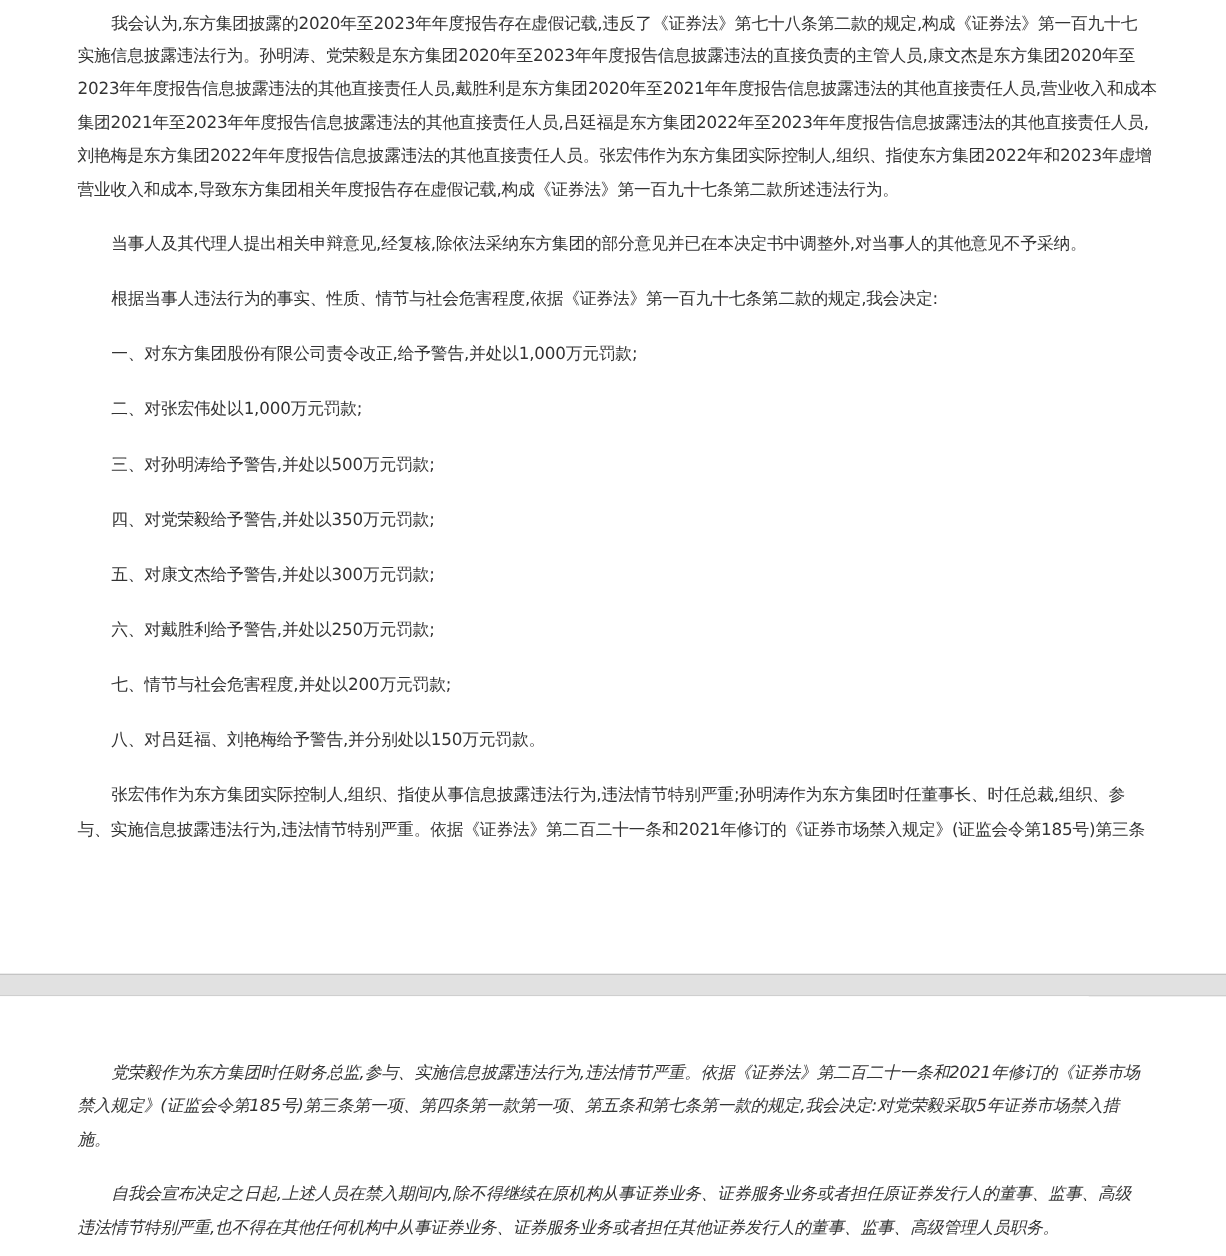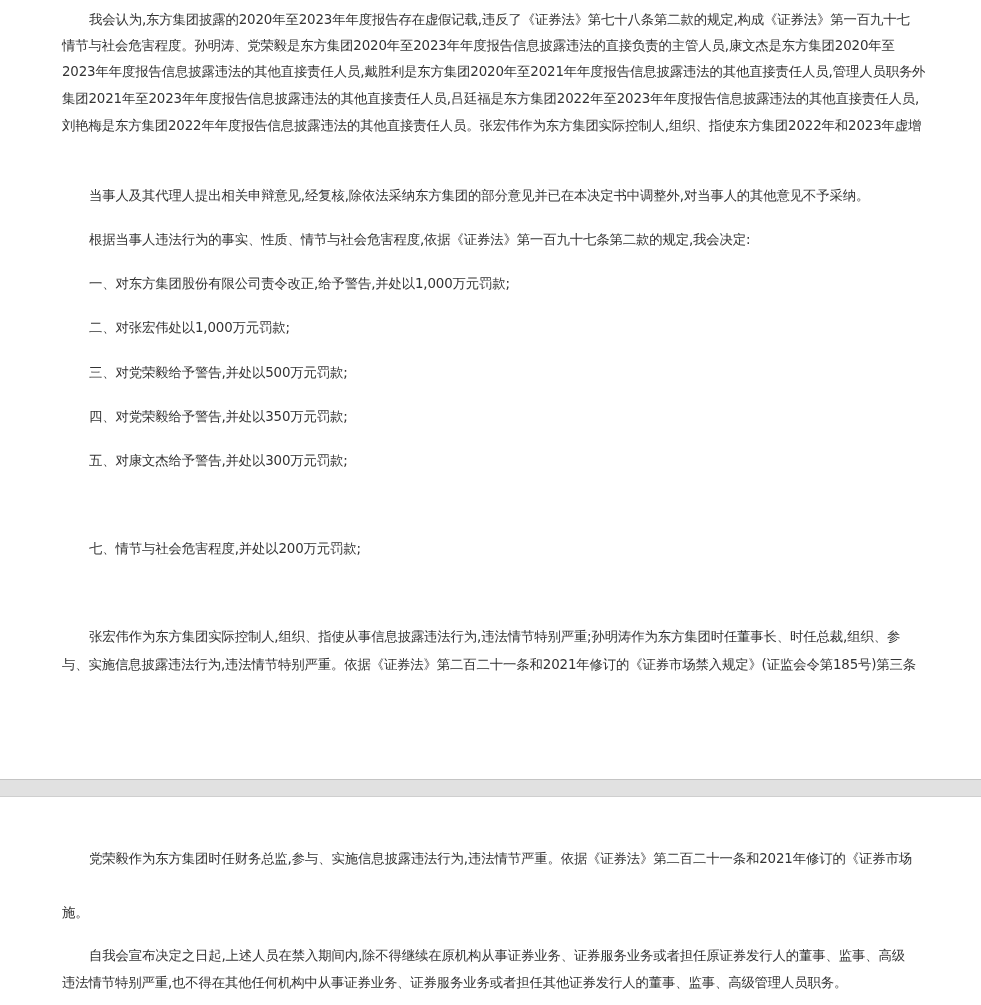--- a/index.html
+++ b/index.html
@@ -5,60 +5,64 @@
   html, body { margin: 0; padding: 0; }
   body {
     width: 981px; height: 1005px; overflow: hidden;
     background: #ffffff;
     font-family: "DejaVu Sans", "Liberation Sans", sans-serif;
     color: #333333;
     position: relative;
   }
   .page { position: absolute; left: 0; width: 871px; background: #ffffff; }
   #page1 { top: 0; height: 779px; }
-  #page2 { top: 797px; height: 208px; }
+  #page2 { top: 797px; height: 208px; font-style: italic; }
   .page-gap {
     position: absolute; left: 0; top: 779px; width: 981px; height: 18px;
     background: #e1e1e1;
     border-top: 1px solid #c4c4c4;
     border-bottom: 1px solid #cfcfcf;
     box-sizing: border-box;
   }
   .line {
     position: absolute; left: 62px;
     font-size: 13.4px; line-height: 18px;
     white-space: nowrap; letter-spacing: -0.15px;
   }
   .indent { left: 89px; }
 </style>
 </head>
 <body>
 
 <div class="page" id="page1">
   <div class="line indent" style="top:11px">我会认为,东方集团披露的2020年至2023年年度报告存在虚假记载,违反了《证券法》第七十八条第二款的规定,构成《证券法》第一百九十七</div>
-  <div class="line" style="top:37px">情节与社会危害程度。孙明涛、党荣毅是东方集团2020年至2023年年度报告信息披露违法的直接负责的主管人员,康文杰是东方集团2020年至</div>
-  <div class="line" style="top:63px">2023年年度报告信息披露违法的其他直接责任人员,戴胜利是东方集团2020年至2021年年度报告信息披露违法的其他直接责任人员,管理人员职务外</div>
+  <div class="line" style="top:37px">实施信息披露违法行为。孙明涛、党荣毅是东方集团2020年至2023年年度报告信息披露违法的直接负责的主管人员,康文杰是东方集团2020年至</div>
+  <div class="line" style="top:63px">2023年年度报告信息披露违法的其他直接责任人员,戴胜利是东方集团2020年至2021年年度报告信息披露违法的其他直接责任人员,营业收入和成本</div>
   <div class="line" style="top:90px">集团2021年至2023年年度报告信息披露违法的其他直接责任人员,吕廷福是东方集团2022年至2023年年度报告信息披露违法的其他直接责任人员,</div>
   <div class="line" style="top:117px">刘艳梅是东方集团2022年年度报告信息披露违法的其他直接责任人员。张宏伟作为东方集团实际控制人,组织、指使东方集团2022年和2023年虚增</div>
+  <div class="line" style="top:144px">营业收入和成本,导致东方集团相关年度报告存在虚假记载,构成《证券法》第一百九十七条第二款所述违法行为。</div>
 
   <div class="line indent" style="top:231px">根据当事人违法行为的事实、性质、情节与社会危害程度,依据《证券法》第一百九十七条第二款的规定,我会决定:</div>
   <div class="line indent" style="top:187px">当事人及其代理人提出相关申辩意见,经复核,除依法采纳东方集团的部分意见并已在本决定书中调整外,对当事人的其他意见不予采纳。</div>
 
   <div class="line indent" style="top:275px">一、对东方集团股份有限公司责令改正,给予警告,并处以1,000万元罚款;</div>
   <div class="line indent" style="top:319px">二、对张宏伟处以1,000万元罚款;</div>
-  <div class="line indent" style="top:364px">三、对党荣毅给予警告,并处以500万元罚款;</div>
+  <div class="line indent" style="top:364px">三、对孙明涛给予警告,并处以500万元罚款;</div>
   <div class="line indent" style="top:408px">四、对党荣毅给予警告,并处以350万元罚款;</div>
   <div class="line indent" style="top:452px">五、对康文杰给予警告,并处以300万元罚款;</div>
+  <div class="line indent" style="top:496px">六、对戴胜利给予警告,并处以250万元罚款;</div>
   <div class="line indent" style="top:540px">七、情节与社会危害程度,并处以200万元罚款;</div>
+  <div class="line indent" style="top:584px">八、对吕廷福、刘艳梅给予警告,并分别处以150万元罚款。</div>
 
   <div class="line indent" style="top:628px">张宏伟作为东方集团实际控制人,组织、指使从事信息披露违法行为,违法情节特别严重;孙明涛作为东方集团时任董事长、时任总裁,组织、参</div>
   <div class="line" style="top:656px">与、实施信息披露违法行为,违法情节特别严重。依据《证券法》第二百二十一条和2021年修订的《证券市场禁入规定》(证监会令第185号)第三条</div>
 </div>
 
 <div class="page-gap"></div>
 
 <div class="page" id="page2">
   <div class="line indent" style="top:53px">党荣毅作为东方集团时任财务总监,参与、实施信息披露违法行为,违法情节严重。依据《证券法》第二百二十一条和2021年修订的《证券市场</div>
+  <div class="line" style="top:80px">禁入规定》(证监会令第185号)第三条第一项、第四条第一款第一项、第五条和第七条第一款的规定,我会决定:对党荣毅采取5年证券市场禁入措</div>
   <div class="line" style="top:107px">施。</div>
 
   <div class="line indent" style="top:150px">自我会宣布决定之日起,上述人员在禁入期间内,除不得继续在原机构从事证券业务、证券服务业务或者担任原证券发行人的董事、监事、高级</div>
   <div class="line" style="top:177px">违法情节特别严重,也不得在其他任何机构中从事证券业务、证券服务业务或者担任其他证券发行人的董事、监事、高级管理人员职务。</div>
 </div>
 
 </body></html>

